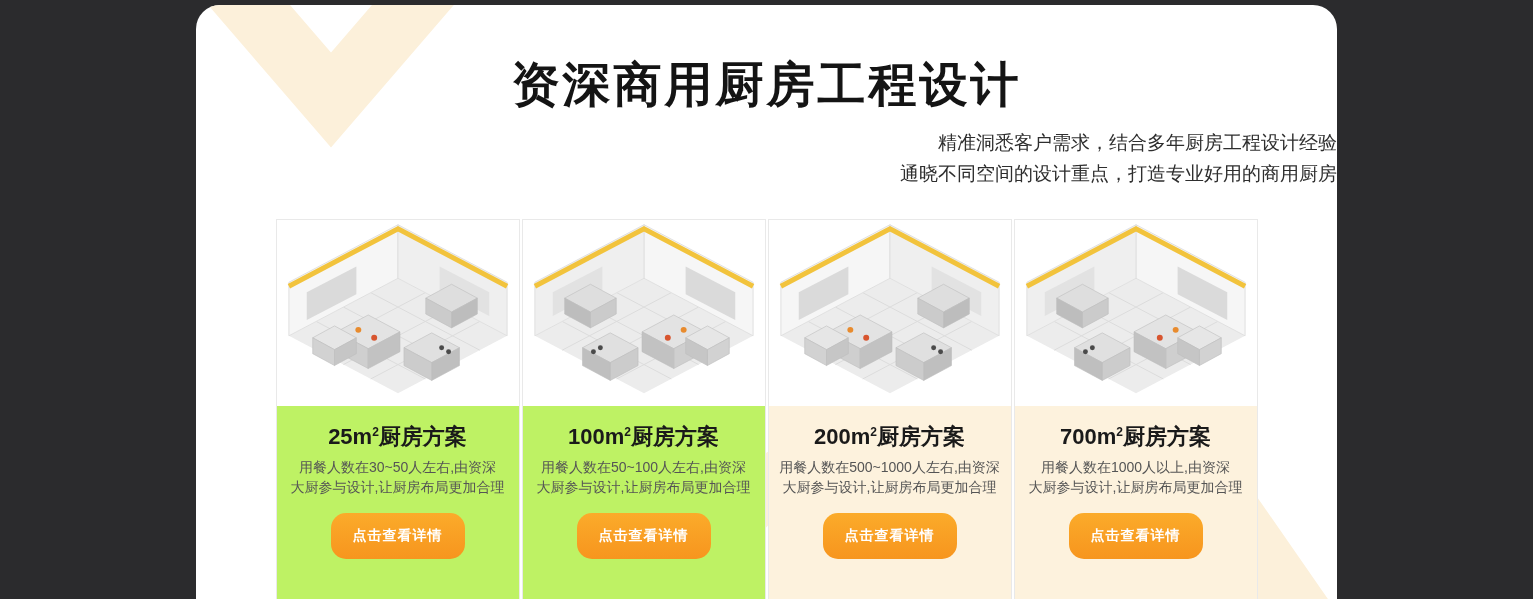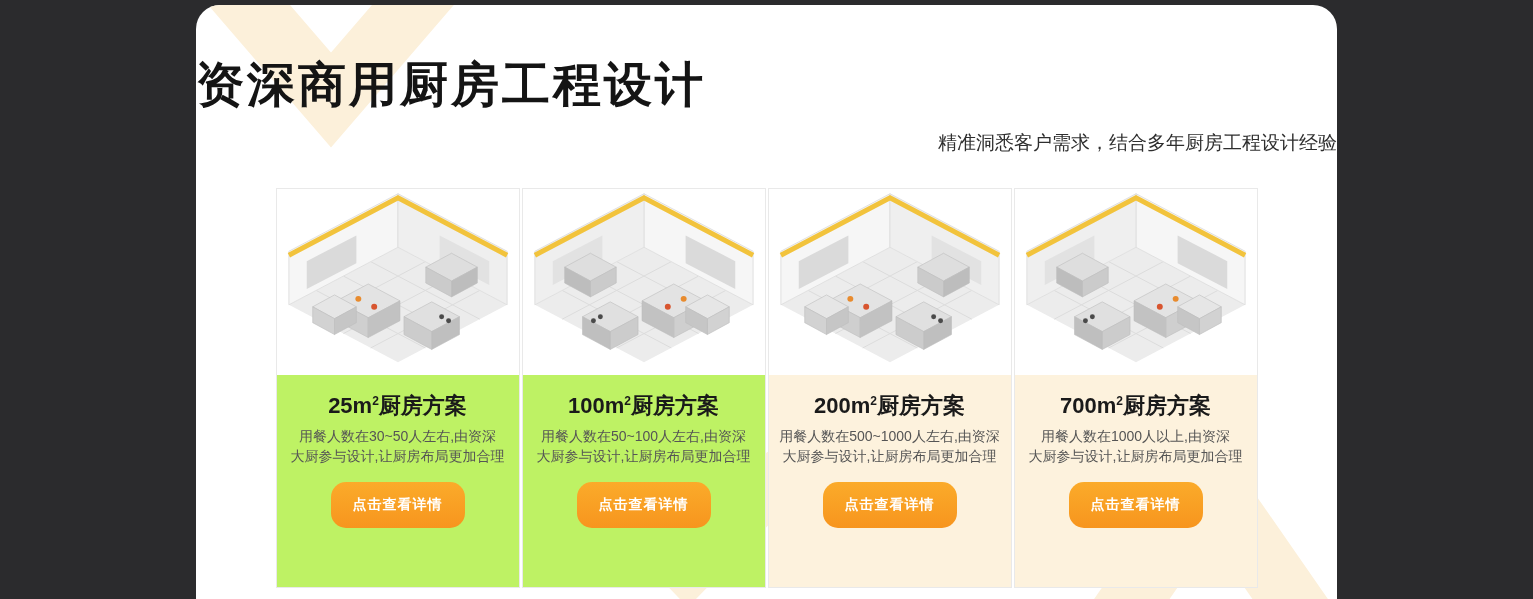--- a/index.html
+++ b/index.html
@@ -20,20 +20,21 @@
   }
   .decor {
     position:absolute; inset:0;
     width:100%; height:100%;
     pointer-events:none;
     z-index:0;
   }
   .content { position:relative; z-index:1; }
   .page-title {
     margin-top:52px;
+    text-align:center;
     font-size:48px;
     font-weight:bold;
     color:#141414;
     letter-spacing:3px;
     line-height:56px;
   }
   .page-subtitle {
     text-align:right;
     font-size:19px;
     color:#2e2e2e;
@@ -147,20 +148,21 @@
     <polyline points="395,465 492,565 590,465" fill="none" stroke="#fcf0da" stroke-width="52"></polyline>
     <polyline points="890,660 1015,480 1140,660" fill="none" stroke="#fcf0da" stroke-width="62"></polyline>
   </svg>
 
   <div class="content">
 
     <h1 class="page-title">资深商用厨房工程设计</h1>
 
     <div class="subtitle-wrap">
       <p class="page-subtitle">精准洞悉客户需求，结合多年厨房工程设计经验</p>
+      <p class="page-subtitle">通晓不同空间的设计重点，打造专业好用的商用厨房</p>
     </div>
 
     <div class="cards">
 
       <div class="card">
         <svg class="card-image" viewBox="0 0 244 186">
             <use href="#kitchen-render"></use>
           </svg>
         <div class="card-body">
           <div class="card-title"><span>25m</span><sup>2</sup><span>厨房方案</span></div>

